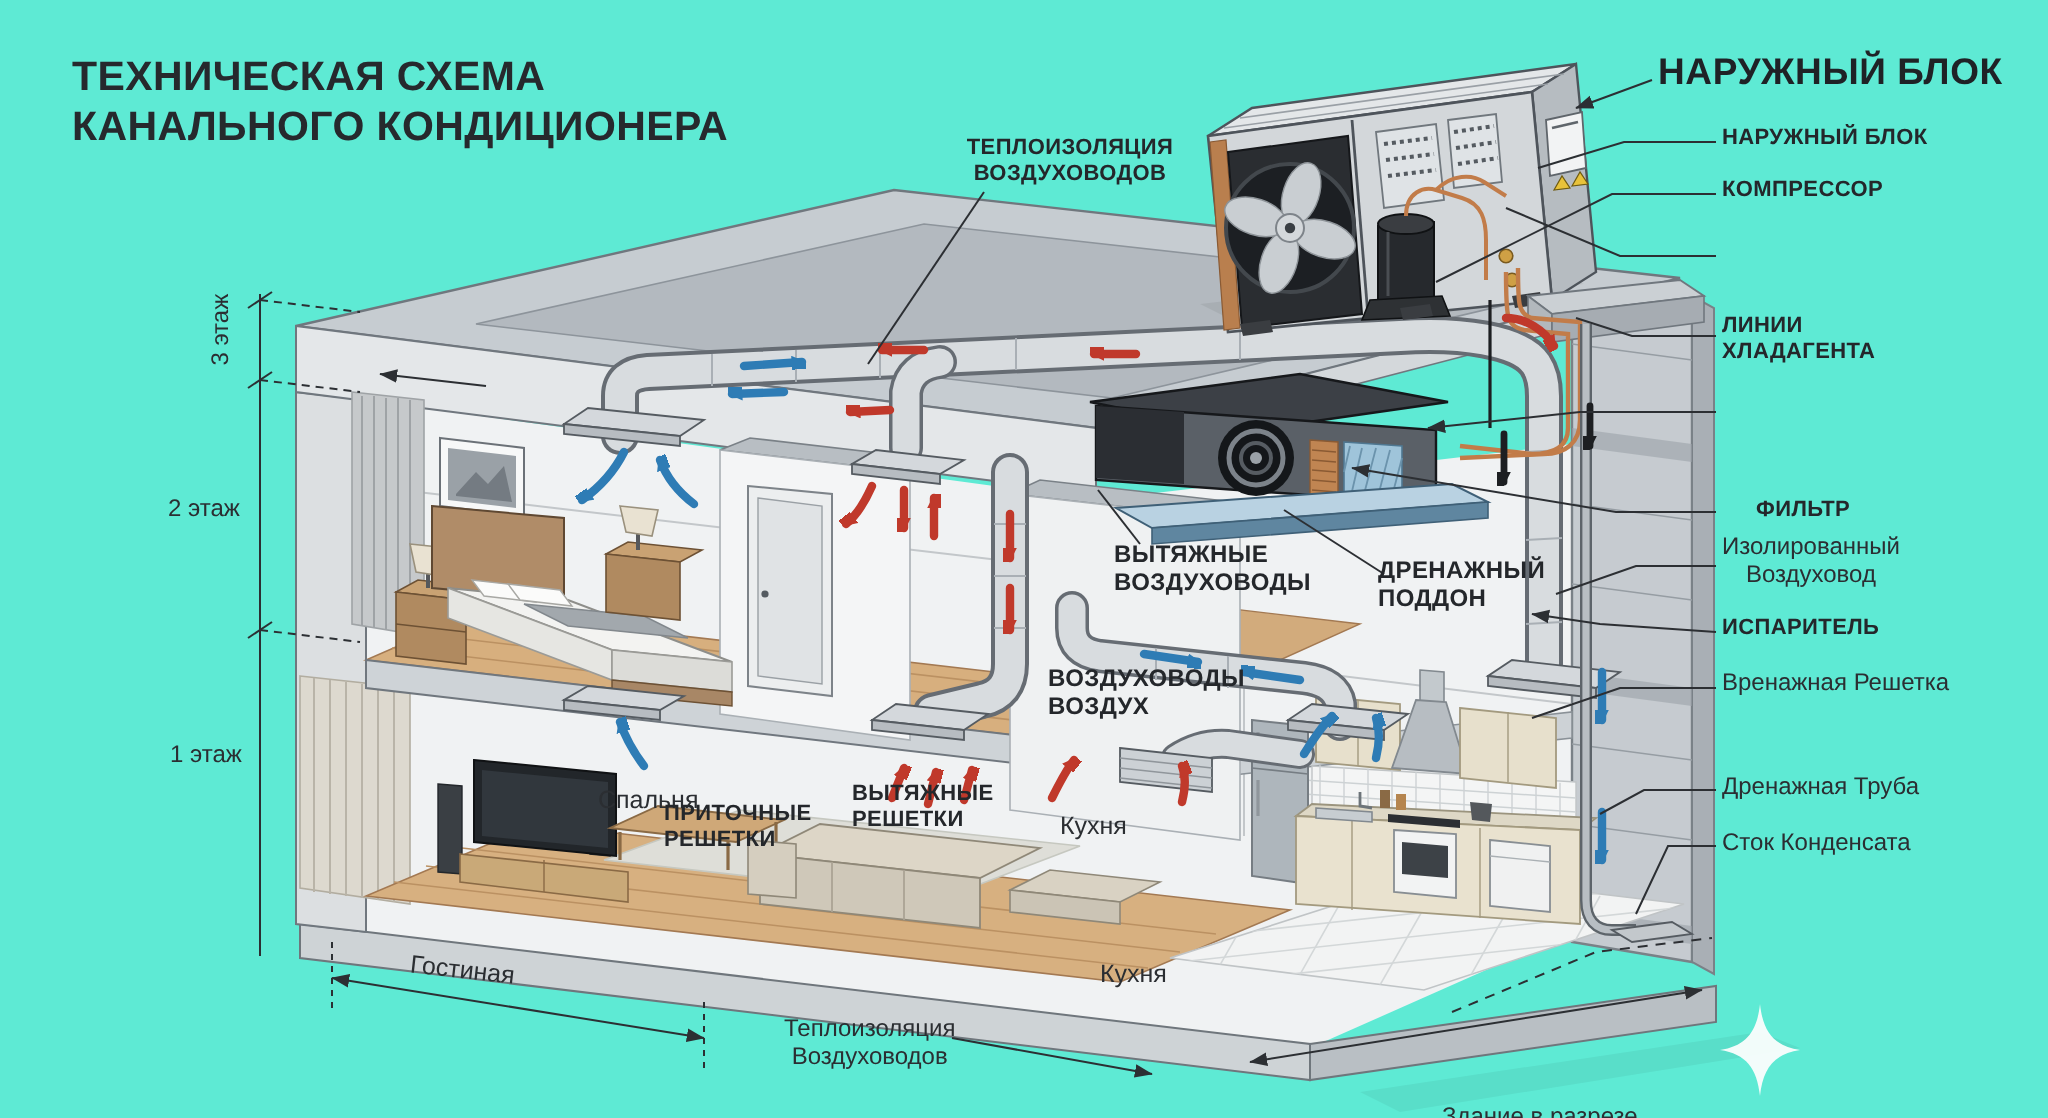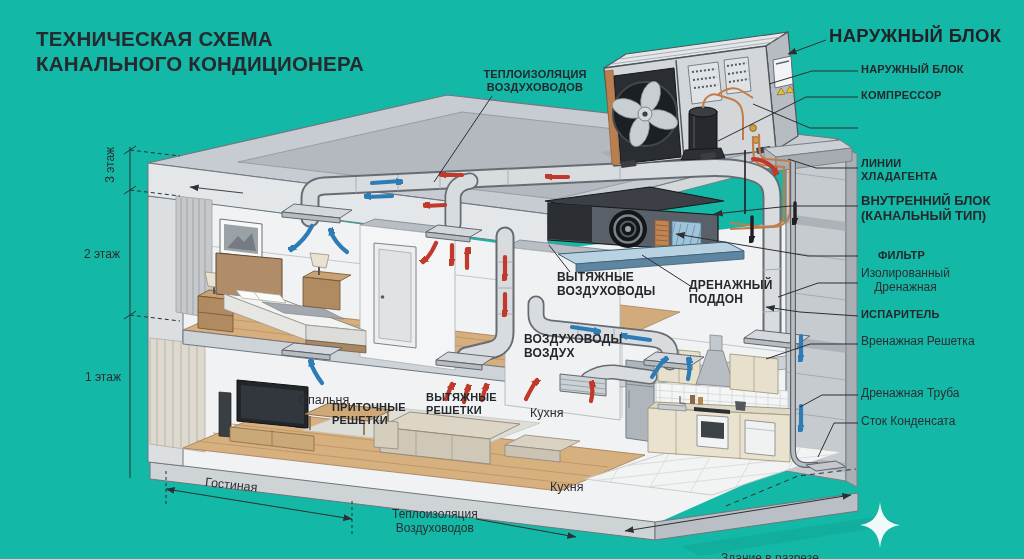--- a/index.html
+++ b/index.html
@@ -1,16 +1,16 @@
 <!DOCTYPE html>
 <html><head>
 <meta charset="utf-8">
 <style>
   html,body{margin:0;padding:0;}
-  .stage{position:relative;width:1024px;height:559px;background:#14b8a6;overflow:hidden;
+  .stage{position:relative;width:1024px;height:559px;background:#5eead4;overflow:hidden;
          font-family:"Liberation Sans",sans-serif;}
   .scene{position:absolute;left:0;top:0;}
   .lbl{position:absolute;color:#24272b;white-space:pre-line;line-height:1.14;}
   .title{font-size:20.5px;font-weight:700;letter-spacing:.2px;line-height:1.22;color:#26292d;}
   .caps{font-weight:700;font-size:11px;letter-spacing:.2px;}
   .caps12{font-weight:700;font-size:12px;letter-spacing:.2px;}
   .reg{font-weight:400;font-size:12px;color:#2b2e32;text-align:center;}
   .reg12{font-weight:400;font-size:12.5px;color:#2b2e32;}
   .big{font-weight:700;font-size:13px;}
   .hdr{font-size:18.5px;font-weight:700;letter-spacing:.3px;color:#1f2226;}
@@ -506,23 +506,21 @@
 <div class="lbl reg" style="left:392px;top:508px;">Теплоизоляция
 Воздуховодов</div>
 <div class="lbl reg" style="left:721px;top:504px;margin-top:48px;">Здание в разрезе
 (1 этаж, 2 этаж)</div>
 
 <div class="lbl hdr" style="left:829px;top:25px;">НАРУЖНЫЙ БЛОК</div>
 <div class="lbl caps" style="left:861px;top:63px;">НАРУЖНЫЙ БЛОК</div>
 <div class="lbl caps" style="left:861px;top:89px;">КОМПРЕССОР</div>
 <div class="lbl caps" style="left:861px;top:157px;">ЛИНИИ
 ХЛАДАГЕНТА</div>
-<div class="lbl big" style="left:861px;top:194px;">ВНУТРЕННИЙ БЛОК
-(КАНАЛЬНЫЙ ТИП)</div>
 <div class="lbl caps" style="left:861px;top:249px;margin-left:17px;">ФИЛЬТР</div>
 <div class="lbl reg" style="left:861px;top:267px;">Изолированный
-Дренажная</div>
+Воздуховод</div>
 <div class="lbl caps" style="left:861px;top:308px;">ИСПАРИТЕЛЬ</div>
 <div class="lbl reg" style="left:861px;top:335px;">Вренажная Решетка</div>
 <div class="lbl reg" style="left:861px;top:387px;">Дренажная Труба</div>
 <div class="lbl reg" style="left:861px;top:415px;">Сток Конденсата</div>
 
 </div>
 
 </body></html>

